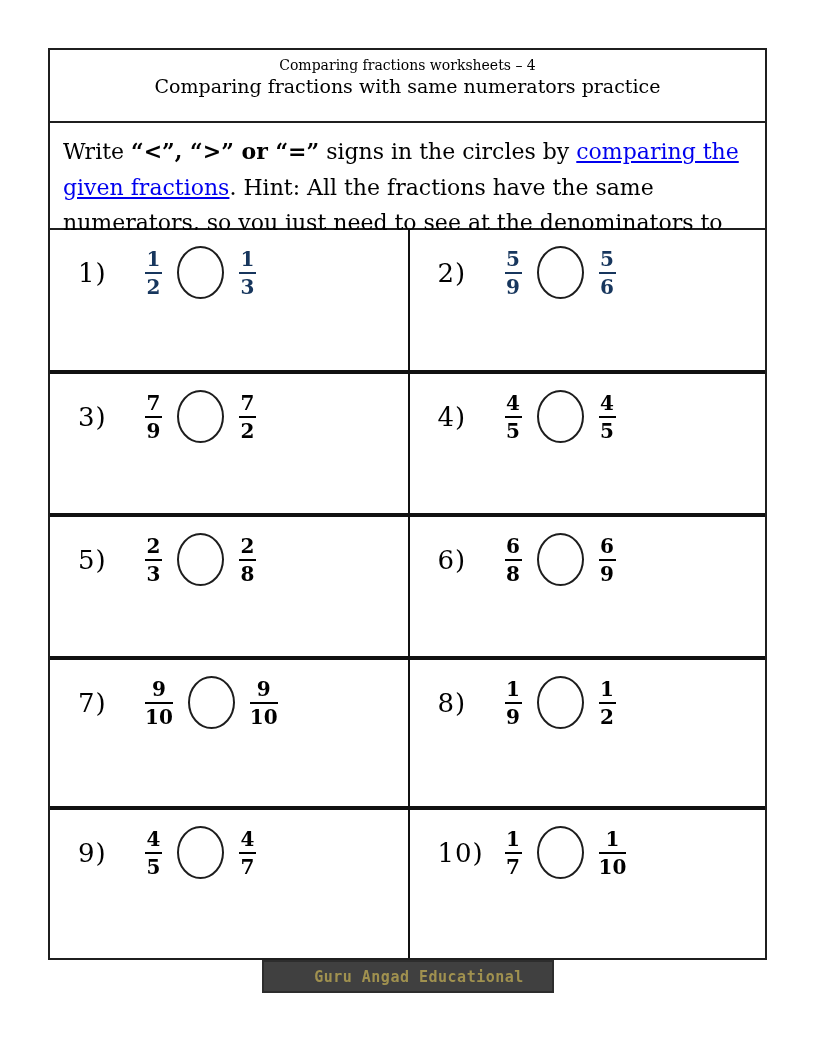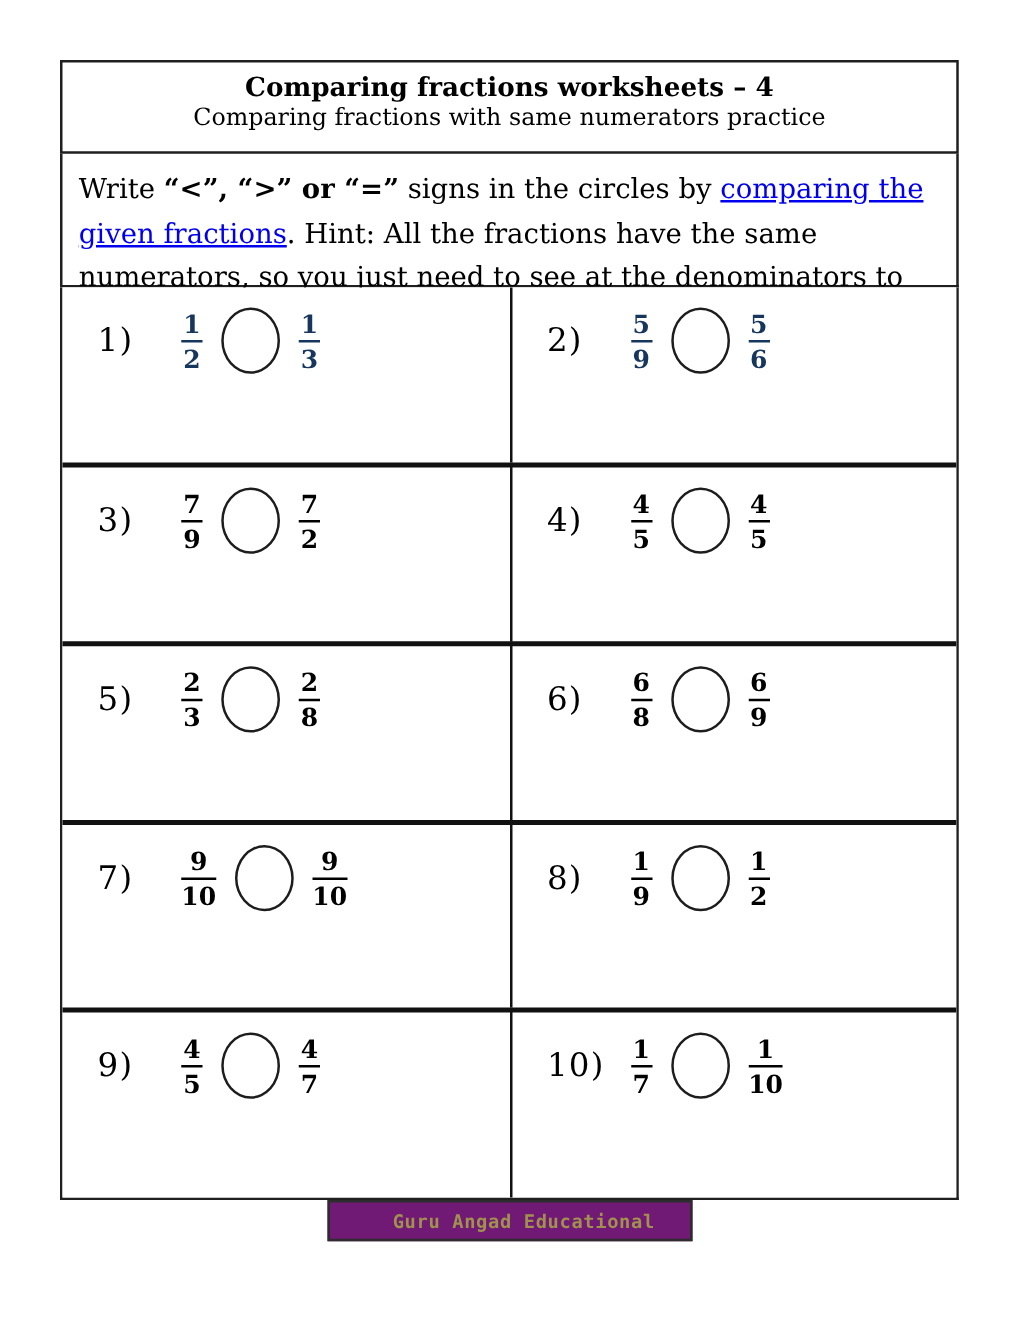--- a/index.html
+++ b/index.html
@@ -22,22 +22,22 @@
   }
   
   .title-box {
     box-sizing: border-box;
     border: 2px solid #1f1f1f;
     height: 75px;
     text-align: center;
     padding-top: 7px;
   }
   .title-box .title {
-    font-size: 21px;
-    font-weight: bold;
+    font-size: 14px;
+    font-weight: normal;
     margin: 0;
     line-height: 1.25;
   }
   .title-box .subtitle {
     font-size: 19px;
     font-weight: normal;
     margin: 0 0 0 0;
     line-height: 1.25;
   }
   
@@ -111,21 +111,21 @@
   }
   
   .footer-box {
     position: absolute;
     left: 262px;
     top: 960px;
     width: 292px;
     height: 33px;
     box-sizing: border-box;
     border: 2px solid #2d2d2d;
-    background: #701a75;
+    background: #404040;
     display: flex;
     align-items: center;
     justify-content: center;
     z-index: 2;
     font-family: "DejaVu Sans Mono", "Liberation Mono", monospace;
     font-weight: bold;
     font-size: 15px;
     color: var(--footer-color, #a0914f);
     letter-spacing: 0.5px;
     padding-left: 22px;

